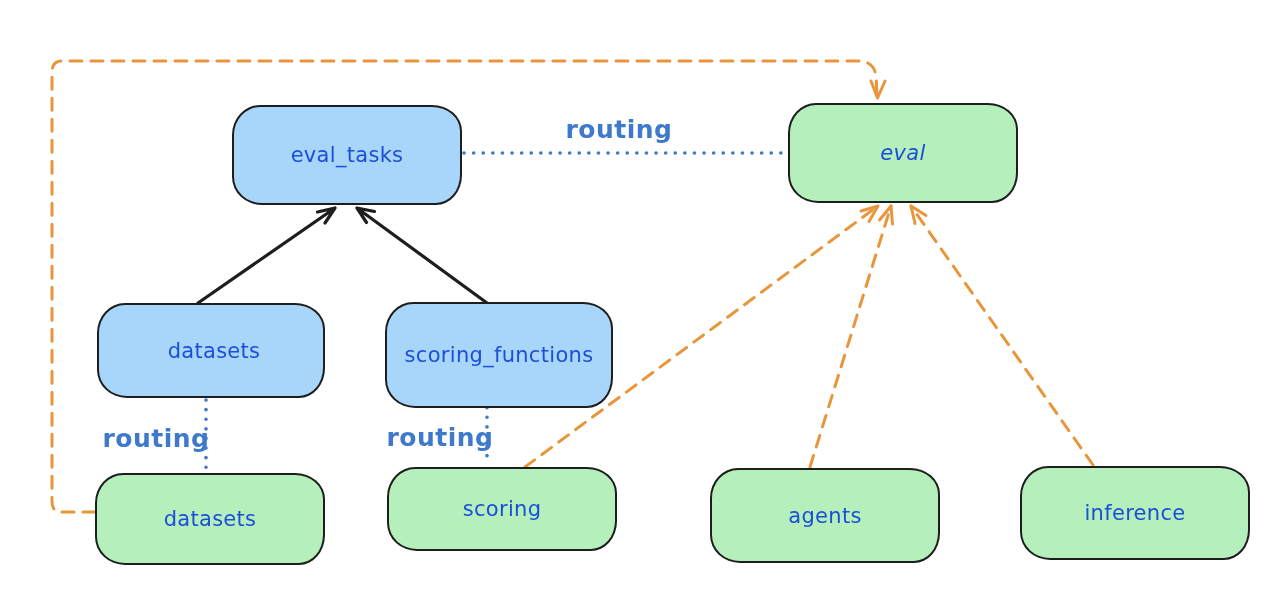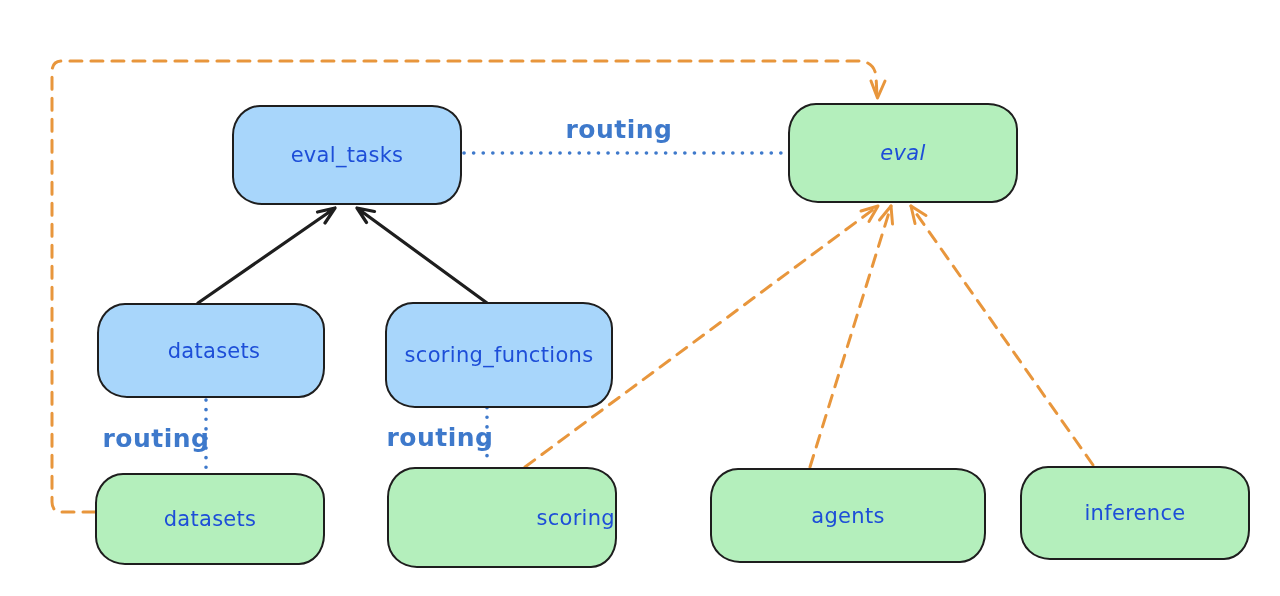--- a/index.html
+++ b/index.html
@@ -67,22 +67,22 @@
     color: #1d4ed8;
   }
   .node.blue  { background: var(--blue-fill); }
   .node.green { background: var(--green-fill); }
 
   #n-eval_tasks        { left: 232px;  top: 105px; width: 230px; height: 100px; }
   #n-eval              { left: 788px;  top: 103px; width: 230px; height: 100px; font-style: italic; }
   #n-datasets          { left: 97px;   top: 303px; width: 228px; height: 95px; padding-left: 6px;  }
   #n-scoring_functions { left: 385px;  top: 302px; width: 228px; height: 106px;  }
   #n-datasetio         { left: 95px;   top: 473px; width: 230px; height: 92px;  }
-  #n-scoring           { left: 387px;  top: 467px; width: 230px; height: 101px; justify-content: flex-end;  }
-  #n-agents            { left: 710px;  top: 468px; width: 276px; height: 95px;  }
+  #n-scoring           { left: 387px;  top: 467px; width: 230px; height: 84px;  }
+  #n-agents            { left: 710px;  top: 468px; width: 230px; height: 95px;  }
   #n-inference         { left: 1020px; top: 466px; width: 230px; height: 94px; text-align: right;  }
 
   .edge-label {
     position: absolute;
     transform: translate(-50%, -50%);
     color: var(--routing-blue);
     font-size: 25px;
     font-weight: bold;
     letter-spacing: 0.5px;
     white-space: nowrap;

